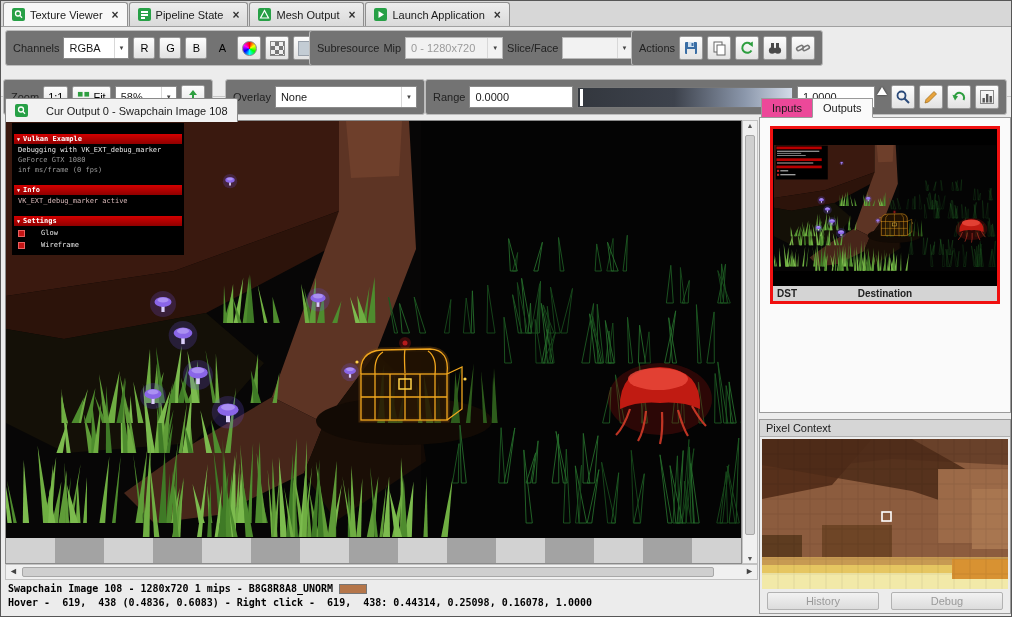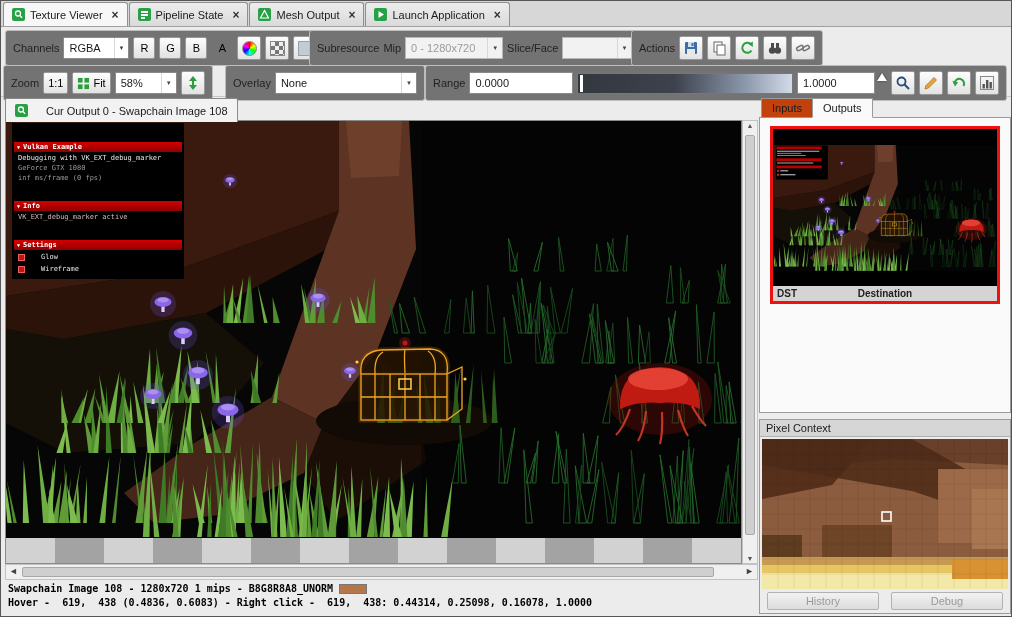--- a/index.html
+++ b/index.html
@@ -15,21 +15,21 @@
 .tab.active{background:#f7f7f7}
 .tab-close{font-weight:bold;font-size:12px;margin-left:4px;color:#333;cursor:default}
 .tico{width:13px;height:13px;flex:0 0 13px}
 
 
 .trow{position:absolute;left:0;width:100%}
 .trow1{top:26px;height:36px}
 .trow2{top:62px;height:34px;border-bottom:1px solid #c6c6c6}
 .group{position:absolute;top:3px;height:30px;border:1px solid #bdbdbd;border-radius:3px;
  display:flex;align-items:center;gap:4px;padding:17px 7px;background:#737373}
-.trow2 .group{top:2px}
+.trow2 .group{top:16px}
 .lbl{white-space:nowrap;color:#222}
 .btn{height:22px;min-width:22px;display:inline-flex;align-items:center;justify-content:center;gap:3px;
  background:linear-gradient(#fdfdfd,#e2e2e2);border:1px solid #989898;border-radius:2px;padding:0 4px;font-size:11px}
 .btn.flat{background:transparent;border-color:transparent}
 .btn.i24{width:24px;height:24px;padding:0}
 .sel{height:22px;background:#fff;border:1px solid #8a8a8a;display:inline-flex;align-items:center;
  padding-left:5px;white-space:nowrap;font-size:11px}
 .sel .arr{margin-left:auto;align-self:stretch;display:flex;align-items:center;padding:0 4px;
  font-size:6px;color:#444;border-left:1px solid #d8d8d8}
 .sel.dis{background:#f2f2f2;color:#9b9b9b;border-color:#b8b8b8}
@@ -52,21 +52,21 @@
 .canvas{position:absolute;left:4px;top:119px;width:737px;height:444px;border:1px solid #8a8a8a;
  background:#adadad;overflow:hidden}
 .scene-main{position:absolute;left:0;top:0;width:735px;height:417px;display:block}
 .checker{position:absolute;left:0;top:417px;width:735px;height:26px;
  background:repeating-linear-gradient(90deg,#d2d2d2 0 49px,#a3a3a3 49px 98px)}
 
 
 .dbg{position:absolute;left:6px;top:3px;width:172px;min-height:112px;background:#000;
  font-family:"DejaVu Sans Mono",monospace;font-size:7px;line-height:8px;color:#e8e8e8;padding-bottom:4px;z-index:2}
 .dbg-hdr{background:linear-gradient(#d40000,#8f0000);color:#fff;font-weight:bold;padding:1px 3px;
- margin:18px 2px 1px 2px;display:flex;gap:3px;align-items:center}
+ margin:10px 2px 1px 2px;display:flex;gap:3px;align-items:center}
 .dbg-hdr .tri{font-size:5px}
 .dbg-line{padding:1px 6px}
 .dbg-line.gray{color:#9a9a9a}
 .dbg-line.pink{color:#d8b8b8}
 .dbg-chk{display:flex;align-items:center;gap:16px;padding:2px 6px}
 .dbg-chk .box{width:7px;height:7px;background:#c41414;border:1px solid #e86060;flex:0 0 7px}
 
 
 .vscroll{position:absolute;left:741px;top:119px;width:16px;height:444px;background:#f0f0f0;border:1px solid #c2c2c2}
 .vscroll .up{position:absolute;top:1px;left:0;width:100%;text-align:center;font-size:7px;color:#555}
@@ -78,21 +78,21 @@
 .hscroll .thumb{position:absolute;left:16px;top:2px;width:692px;height:10px;background:#cfcfcf;border:1px solid #a8a8a8;border-radius:2px}
 
 
 .status{position:absolute;left:7px;font-family:"DejaVu Sans Mono",monospace;font-size:10px;font-weight:bold;
  white-space:pre;color:#000;display:flex;align-items:center;gap:6px}
 .status.l1{top:582px}.status.l2{top:596px}
 .swatch{display:inline-block;width:28px;height:10px;border:1px solid #777;background:#b5764a}
 
 
 .rtabs{position:absolute;left:760px;top:97px;height:20px;display:flex;z-index:2}
-.rtab{padding:3px 10px 2px;border:1px solid #9a9a9a;background:#c2410c;margin-right:-1px}
+.rtab{padding:3px 10px 2px;border:1px solid #9a9a9a;background:#ec4899;margin-right:-1px}
 .rtab.active{background:#fafafa;border-bottom:1px solid #fafafa}
 .outputs{position:absolute;left:758px;top:116px;width:252px;height:296px;background:#fafafa;border:1px solid #9a9a9a}
 .thumbbox{position:absolute;left:10px;top:8px;width:230px;height:178px;border:3px solid #f01010;background:#000}
 .thumbbox svg{position:absolute;left:1px;top:16px;width:222px;height:126px}
 .thumb-strip{position:absolute;left:0;bottom:0;width:100%;height:15px;background:#d4d4d4;
  display:flex;align-items:center;font-size:10px;color:#222;padding:0 4px}
 .thumb-strip .name{position:absolute;left:50%;transform:translateX(-50%)}
 .pixelctx{position:absolute;left:758px;top:418px;width:252px;height:195px;background:#ececec;border:1px solid #9a9a9a}
 .pc-hdr{height:17px;background:#d6d6d6;border-bottom:1px solid #b0b0b0;padding:2px 6px}
 .pc-canvas{position:absolute;left:2px;top:19px;width:246px;height:150px}

